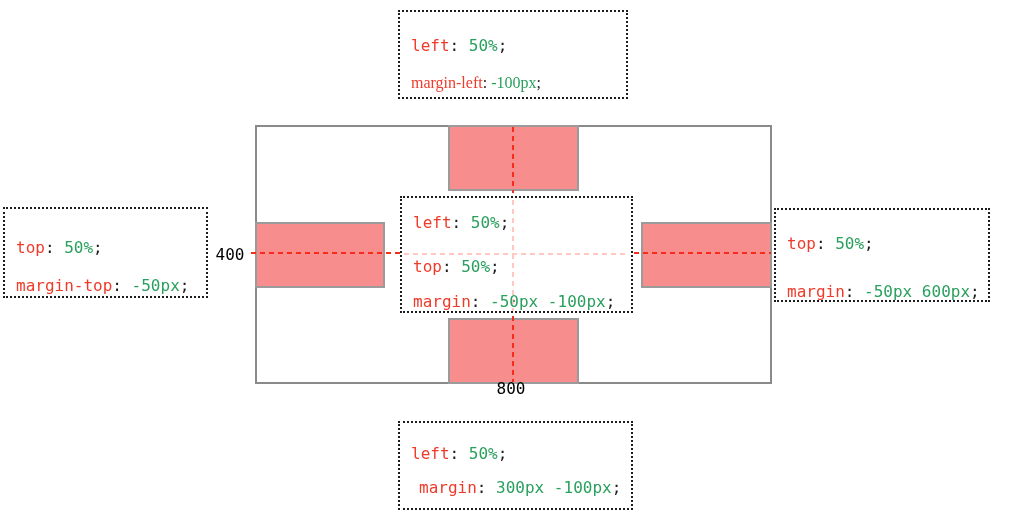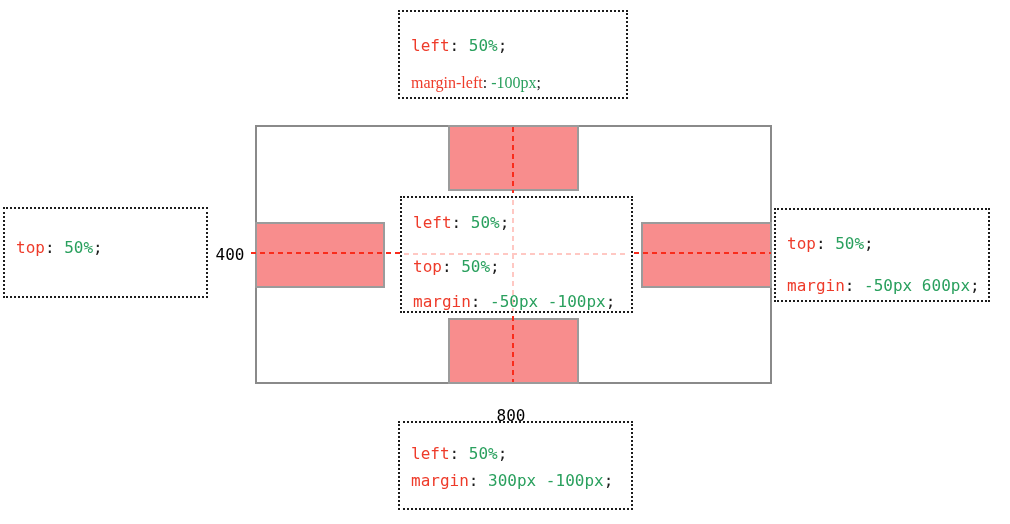--- a/index.html
+++ b/index.html
@@ -51,29 +51,29 @@
   #note-center{background:transparent;}
   #note-top{left:398px;top:10px;width:230px;height:89px;}
   #note-left{left:3px;top:207px;width:205px;height:91px;}
   #note-center{left:400px;top:196px;width:233px;height:117px;}
   #note-right{left:774px;top:208px;width:216px;height:94px;}
   #note-bottom{left:398px;top:421px;width:235px;height:89px;}
   .cl{position:absolute;left:11px;white-space:pre;line-height:17px;z-index:1;}
   #note-top .cl.l1{top:25px;} #note-top .cl.l2{top:62px;font-family:Liberation Serif, serif;}
   #note-left .cl.l1{top:30px;} #note-left .cl.l2{top:68px;}
   #note-center .cl.l1{top:16px;} #note-center .cl.l2{top:60px;} #note-center .cl.l3{top:95px;}
-  #note-right .cl.l1{top:25px;} #note-right .cl.l2{top:67px;}
-  #note-bottom .cl.l1{top:22px;} #note-bottom .cl.l2{top:49px;}
+  #note-right .cl.l1{top:25px;} #note-right .cl.l2{top:73px;}
+  #note-bottom .cl.l1{top:22px;} #note-bottom .cl.l2{top:56px;margin-left:8px;}
   .prop{color:var(--color-property);}
   .val{color:var(--color-value);}
   .punct{color:var(--color-punctuation);}
   
   .dim{position:absolute;color:var(--color-dim-label);line-height:17px;}
   #label-height{left:212px;top:246px;width:36px;text-align:center;}
-  #label-width{left:485px;top:407px;width:52px;text-align:center;}
+  #label-width{left:485px;top:380px;width:52px;text-align:center;}
 </style>
 </head>
 <body>
 
 <div id="diagram">
 
   <div id="container-box"></div>
 
   <div class="redbox" id="box-top"></div>
   <div class="redbox" id="box-left"></div>
@@ -85,20 +85,21 @@
   <div class="vline" id="vline-top"></div>
   <div class="vline" id="vline-bottom"></div>
 
   <div class="note" id="note-top">
     <div class="cl l1"><span class="prop">left</span><span class="punct">: </span><span class="val">50%</span><span class="punct">;</span></div>
     <div class="cl l2"><span class="prop">margin-left</span><span class="punct">: </span><span class="val">-100px</span><span class="punct">;</span></div>
   </div>
 
   <div class="note" id="note-left">
     <div class="cl l1"><span class="prop">top</span><span class="punct">: </span><span class="val">50%</span><span class="punct">;</span></div>
+    <div class="cl l2"><span class="prop">margin-top</span><span class="punct">: </span><span class="val">-50px</span><span class="punct">;</span></div>
   </div>
 
   <div class="note" id="note-center">
     <div class="hline faint" id="hline-center"></div>
     <div class="vline faint" id="vline-center"></div>
     <div class="cl l1"><span class="prop">left</span><span class="punct">: </span><span class="val">50%</span><span class="punct">;</span></div>
     <div class="cl l2"><span class="prop">top</span><span class="punct">: </span><span class="val">50%</span><span class="punct">;</span></div>
     <div class="cl l3"><span class="prop">margin</span><span class="punct">: </span><span class="val">-50px -100px</span><span class="punct">;</span></div>
   </div>
 

